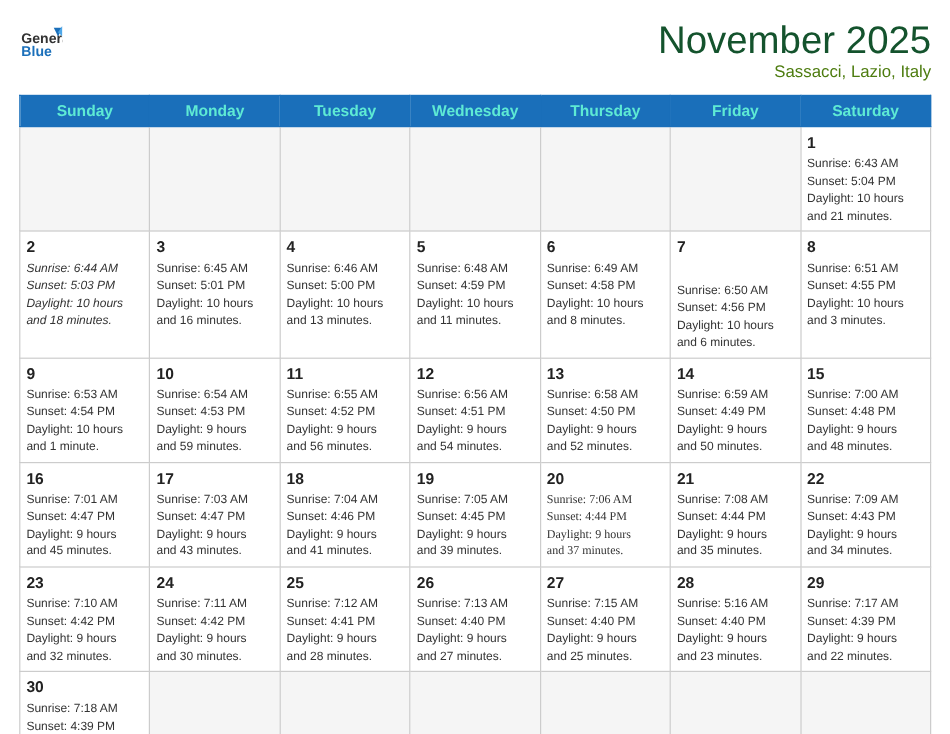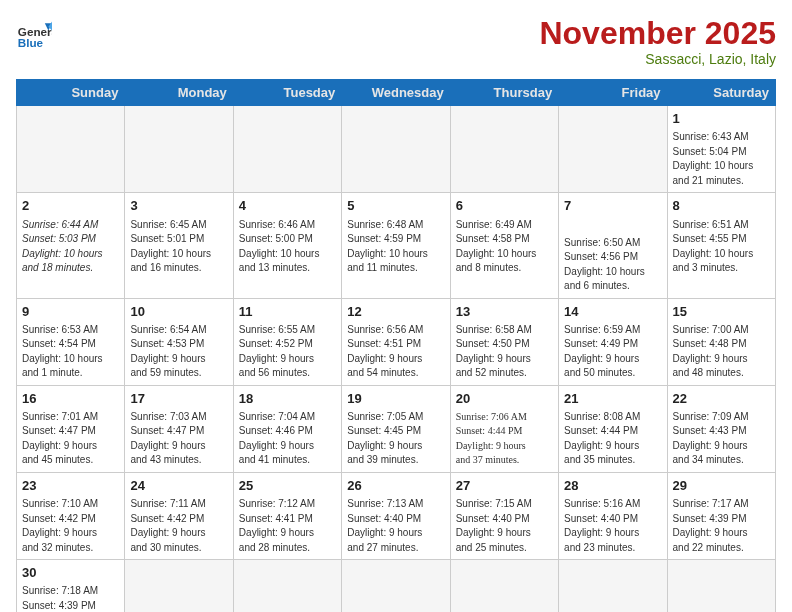--- a/index.html
+++ b/index.html
@@ -23,40 +23,40 @@
     }
     .logo-icon {
       width: 36px;
       height: 36px;
     }
     .title-block {
       text-align: right;
     }
     .month-title {
       font-size: 32px;
-      font-weight: bold;
-      color: #b91c1c;
+      font-weight: normal;
+      color: #14532d;
       line-height: 1.1;
     }
     .subtitle {
       font-size: 14px;
       color: #4d7c0f;
     }
     .calendar {
       width: 100%;
       border-collapse: collapse;
       border: 1px solid #ccc;
     }
     .calendar th {
       background: #1a6fba;
-      color: #e5e5e5;
+      color: #5eead4;
       font-size: 13px;
       font-weight: bold;
       padding: 5px 6px;
-      text-align: right;
+      text-align: center;
       border: 1px solid #1a6fba;
     }
     .calendar td {
       vertical-align: top;
       border: 1px solid #ccc;
       padding: 4px 5px;
       width: 108px;
       min-height: 80px;
       background: #fff;
       font-size: 10.5px;
@@ -264,21 +264,21 @@
         </td>
         <td>
           <span class="day-num">20</span>
           <div class="day-info" style="white-space: pre-line; font-family: Liberation Serif, serif;">Sunrise: 7:06 AM
 Sunset: 4:44 PM
 Daylight: 9 hours
 and 37 minutes.</div>
         </td>
         <td>
           <span class="day-num">21</span>
-          <div class="day-info" style="white-space: pre-line;">Sunrise: 8:08 AM
+          <div class="day-info" style="white-space: pre-line;">Sunrise: 7:08 AM
 Sunset: 4:44 PM
 Daylight: 9 hours
 and 35 minutes.</div>
         </td>
         <td>
           <span class="day-num">22</span>
           <div class="day-info" style="white-space: pre-line;">Sunrise: 7:09 AM
 Sunset: 4:43 PM
 Daylight: 9 hours
 and 34 minutes.</div>

